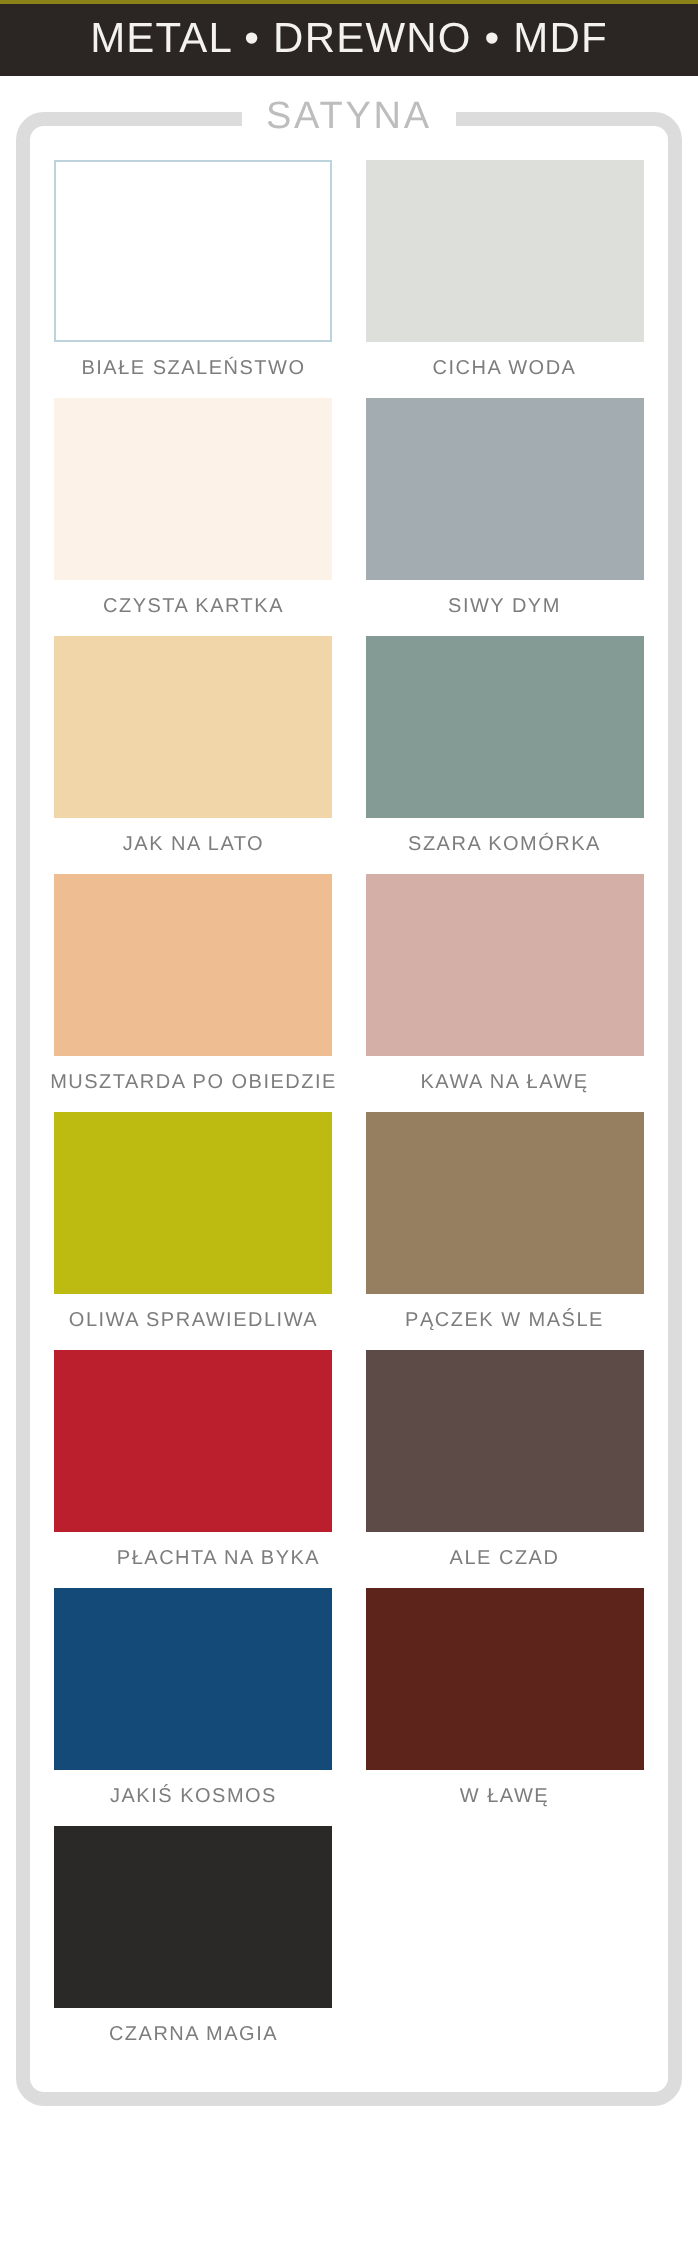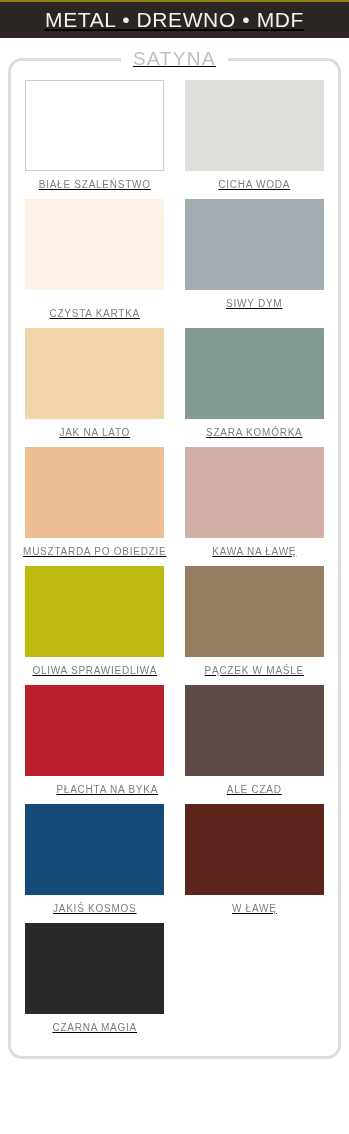--- a/index.html
+++ b/index.html
@@ -12,21 +12,20 @@
     height: 1134px;
     font-family: "Liberation Sans", sans-serif;
     overflow: hidden;
   }
   .page {
     position: relative;
     width: 349px;
     height: 1134px;
     background: #ffffff;
     box-sizing: border-box;
-    text-decoration: underline;
   }
 
   
   .topline {
     height: 2px;
     width: 100%;
     background: #8a8216;
   }
   .header-bar {
     height: 36px;
@@ -43,21 +42,21 @@
     white-space: nowrap;
     font-family: "Liberation Sans", sans-serif;
   }
 
   
   .panel-wrap {
     padding: 10px 8px 10px 8px;
     box-sizing: border-box;
   }
   .panel {
-    border: 3px solid #22c55e;
+    border: 7px solid #22c55e;
     border-radius: 14px;
     margin: 0;
     padding: 10px 10px 14px 10px;
     box-sizing: border-box;
   }
   .panel-legend {
     color: #bdbdbd;
     font-size: 19px;
     letter-spacing: 1.4px;
     padding: 0 12px;
@@ -118,21 +117,21 @@
           <div class="cell">
             <div class="chip outlined" style="background: rgb(255, 255, 255); border-color: rgb(188, 211, 220);"></div>
             <div class="chip-label" style="color: rgb(125, 125, 125);">BIAŁE SZALEŃSTWO</div>
           </div>
           <div class="cell">
             <div class="chip" style="background: rgb(220, 223, 218);"></div>
             <div class="chip-label" style="color: rgb(125, 125, 125);">CICHA WODA</div>
           </div>
           <div class="cell">
             <div class="chip" style="background: rgb(253, 242, 232);"></div>
-            <div class="chip-label" style="color: rgb(125, 125, 125); margin-top: 10px;">CZYSTA KARTKA</div>
+            <div class="chip-label" style="color: rgb(125, 125, 125);">CZYSTA KARTKA</div>
           </div>
           <div class="cell">
             <div class="chip" style="background: rgb(163, 172, 176);"></div>
             <div class="chip-label" style="color: rgb(125, 125, 125);">SIWY DYM</div>
           </div>
           <div class="cell">
             <div class="chip" style="background: rgb(240, 214, 168);"></div>
             <div class="chip-label" style="color: rgb(125, 125, 125);">JAK NA LATO</div>
           </div>
           <div class="cell">

